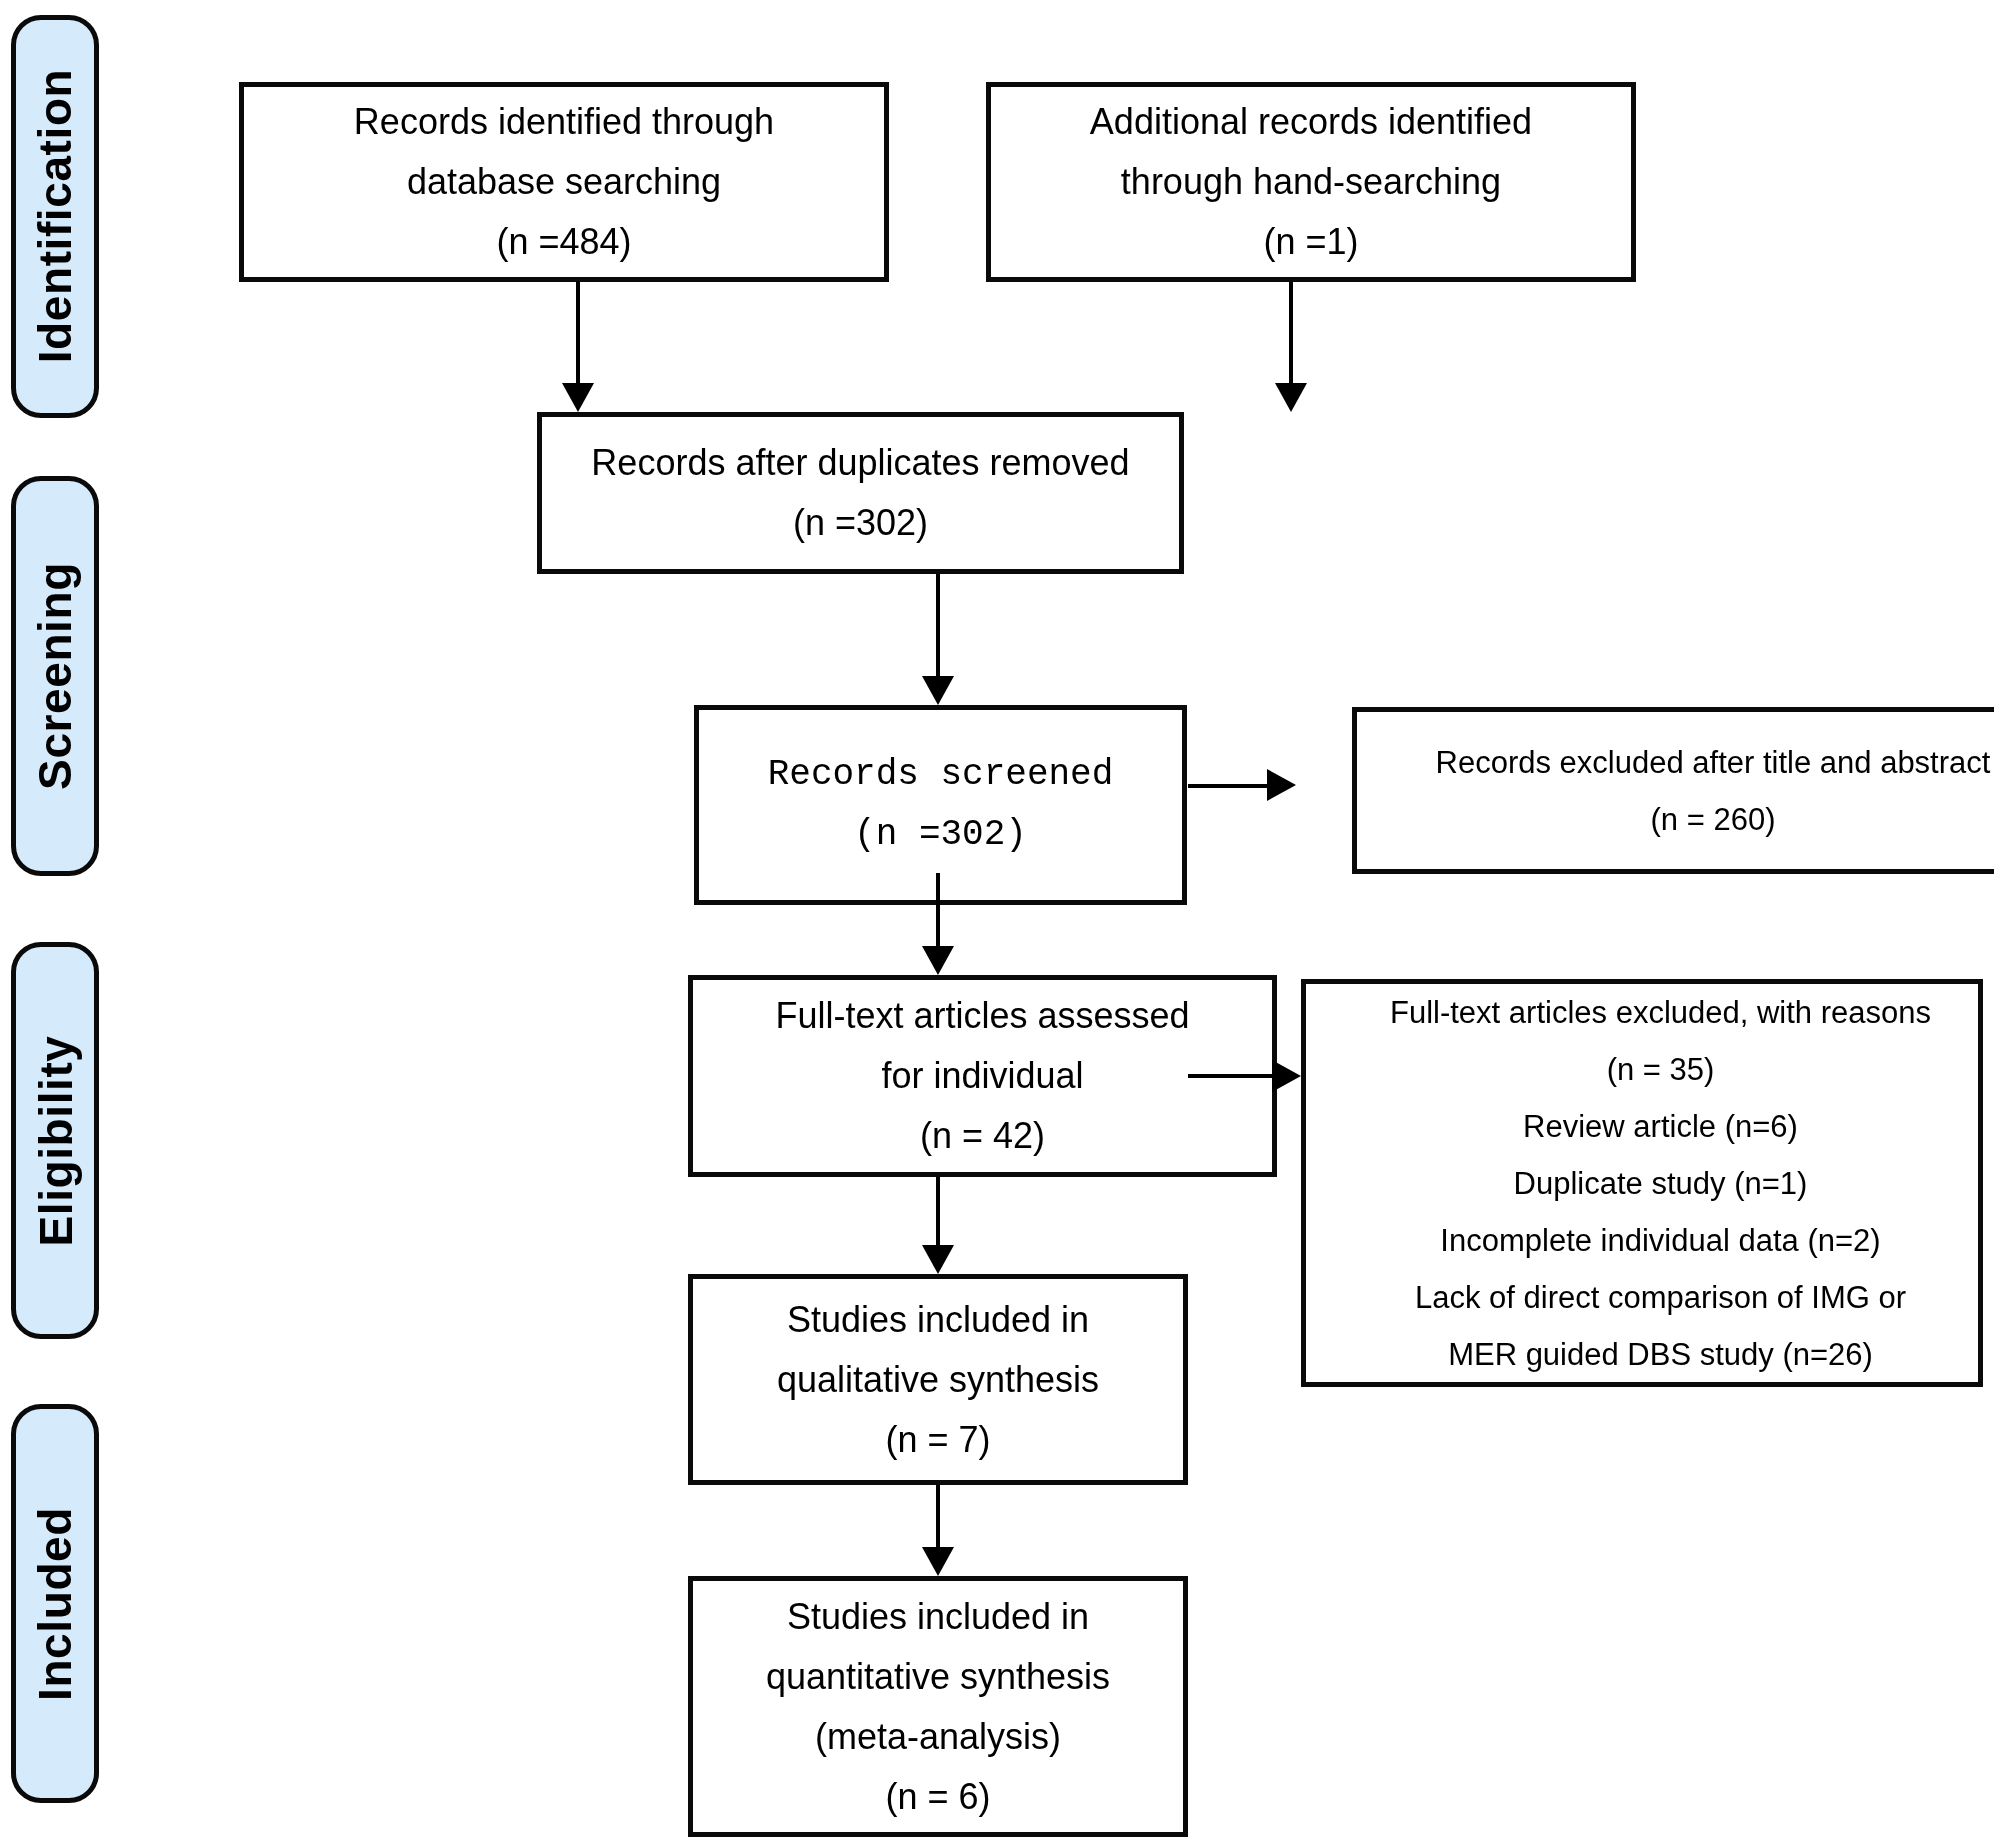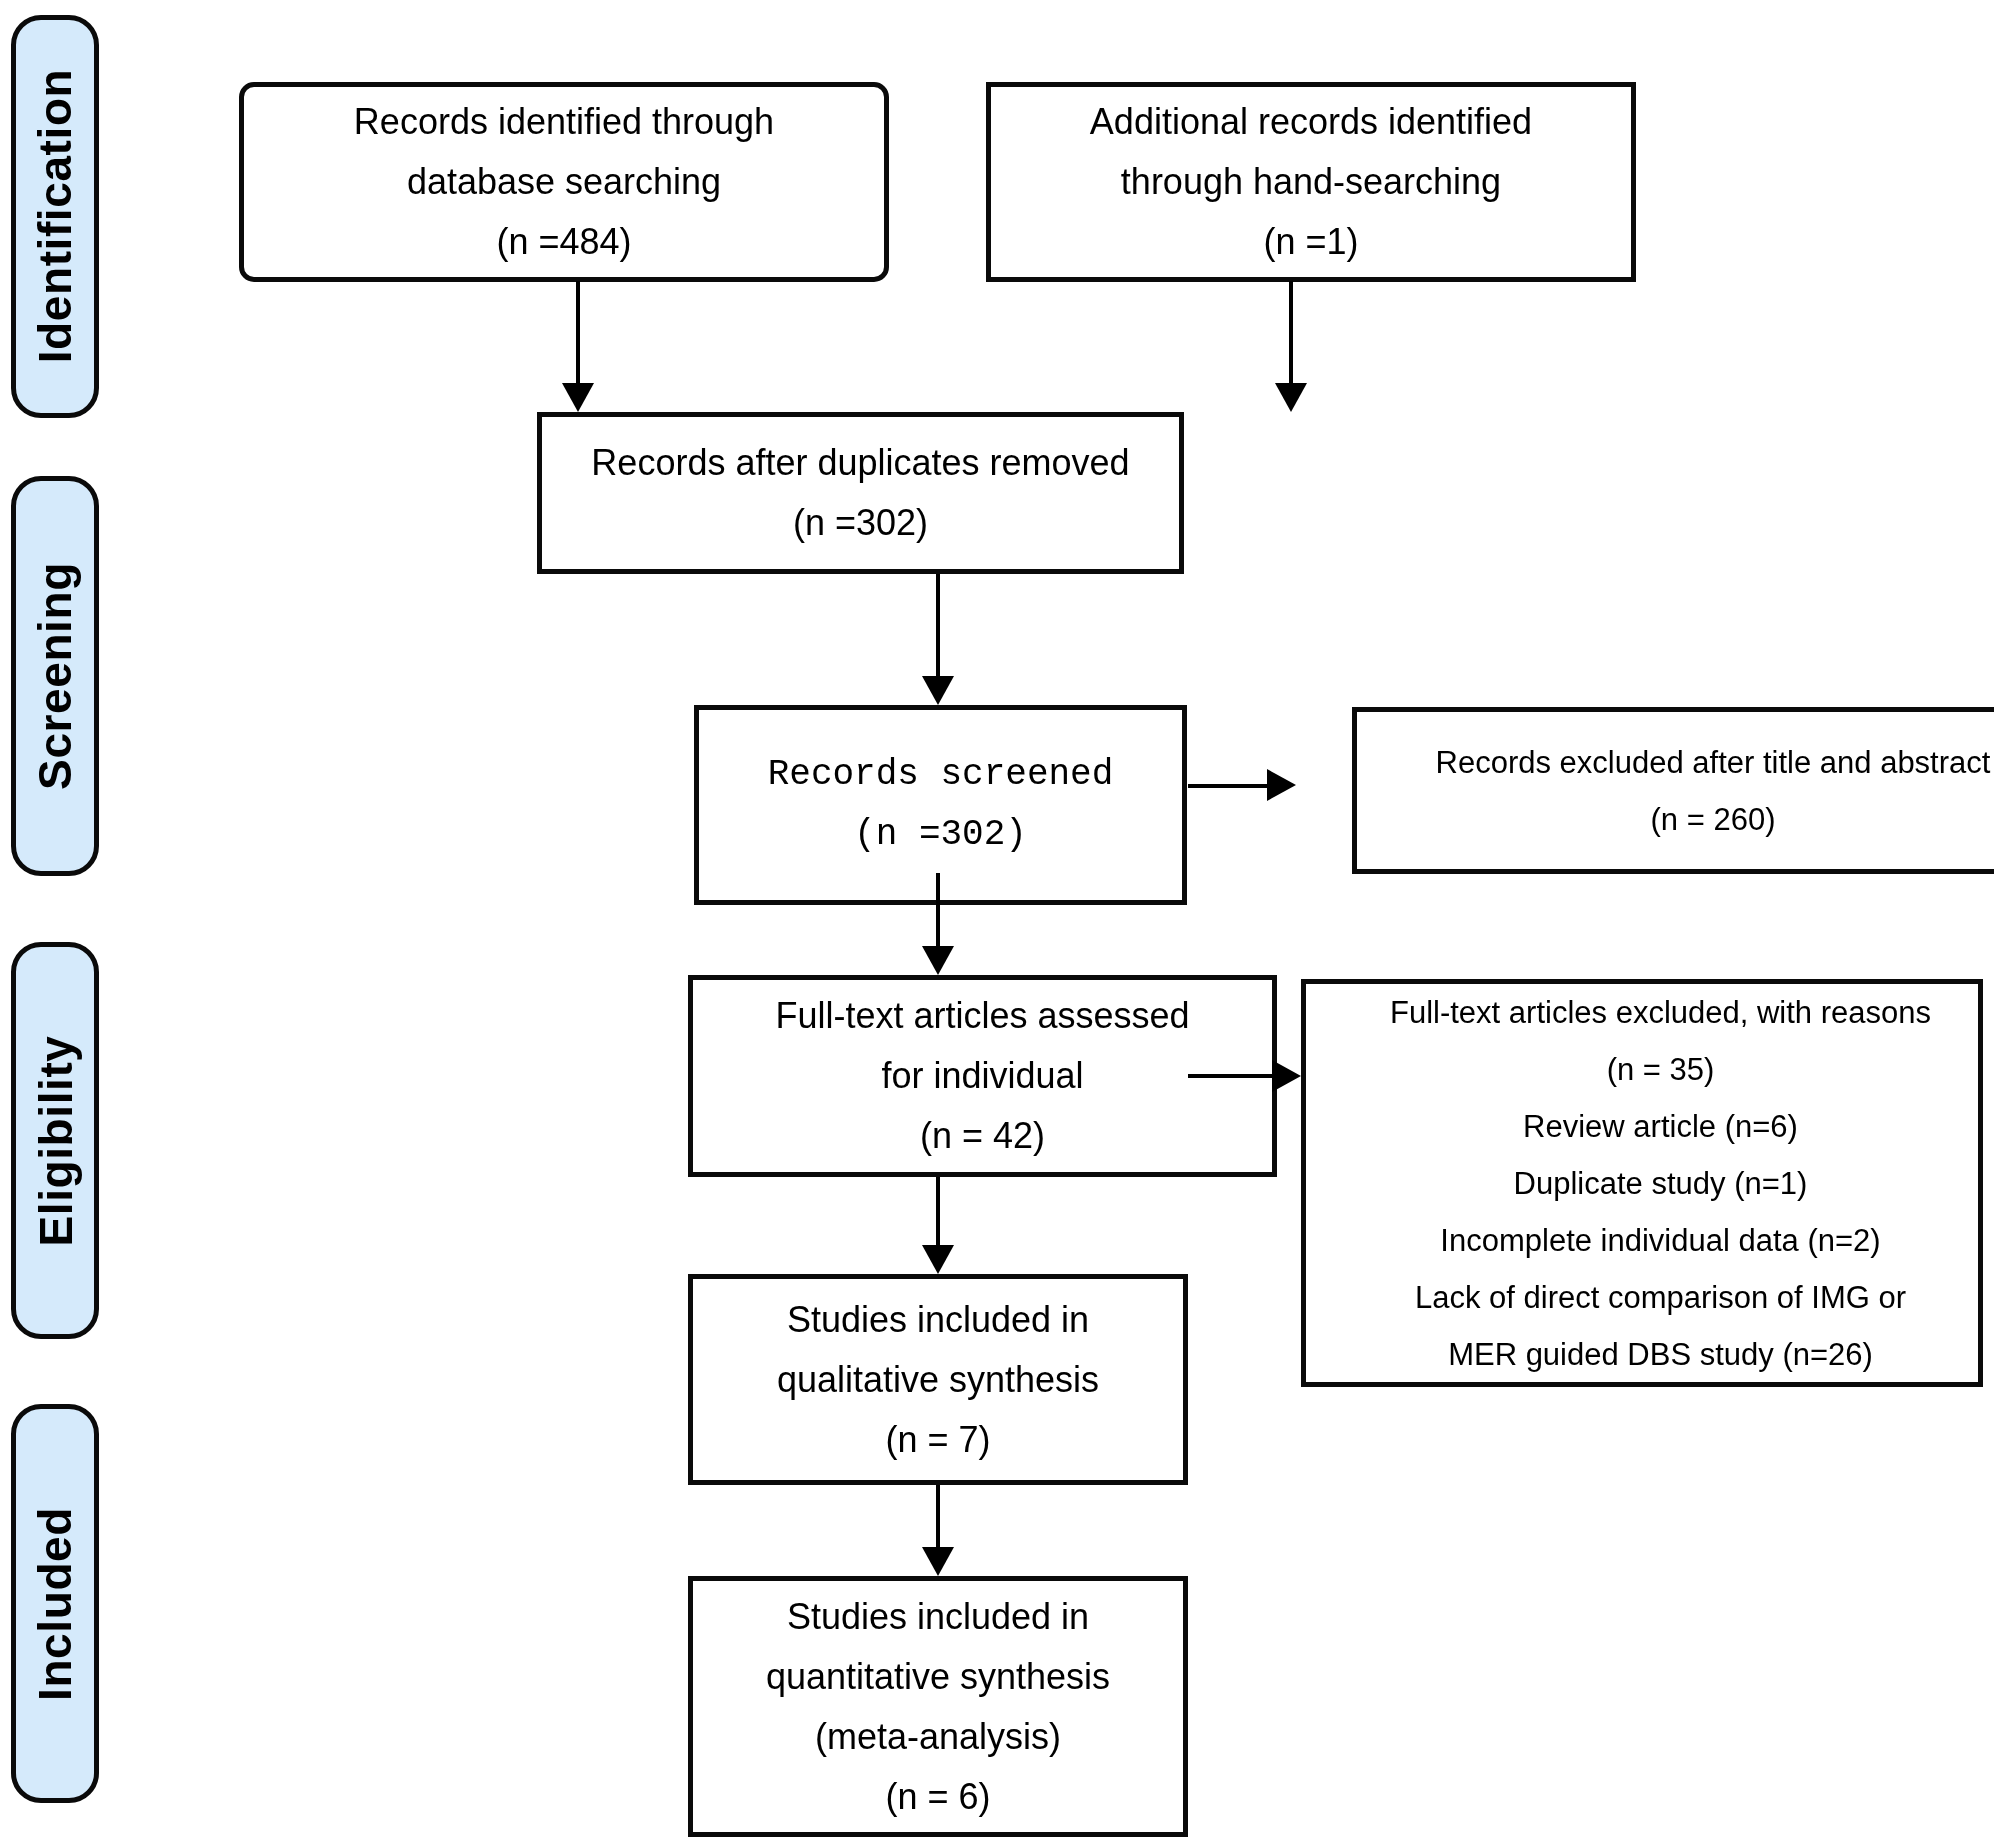--- a/index.html
+++ b/index.html
@@ -50,21 +50,21 @@
     flex-direction: column;
     justify-content: center;
     align-items: center;
     text-align: center;
     font-size: 36px;
     line-height: 60px;
   }
   .node .line { display: block; white-space: nowrap; }
   .node--small { font-size: 31px; line-height: 57px; }
 
-  #box-database          { left: 239px;  top: 82px;  width: 650px; height: 200px; border-radius: 15px; }
+  #box-database          { left: 239px;  top: 82px;  width: 650px; height: 200px; }
   #box-hand              { left: 986px; top: 82px;  width: 650px; height: 200px; }
   #box-duplicates        { left: 537px;  top: 412px;  width: 647px; height: 162px; }
   #box-screened          { left: 694px; top: 705px; width: 493px;  height: 200px; font-family: Liberation Mono, monospace; }
   #box-excluded-title    { left: 1352px; top: 707px; width: 722px; height: 167px; }
   #box-fulltext          { left: 688px; top: 975px; width: 589px;  height: 202px; }
   #box-fulltext-excluded { left: 1301px; top: 979px; width: 682px; height: 408px; padding-left: 37px; }
   #box-qualitative       { left: 688px; top: 1274px; width: 500px;  height: 211px; }
   #box-quantitative      { left: 688px; top: 1576px; width: 500px;  height: 261px; }
 
   

